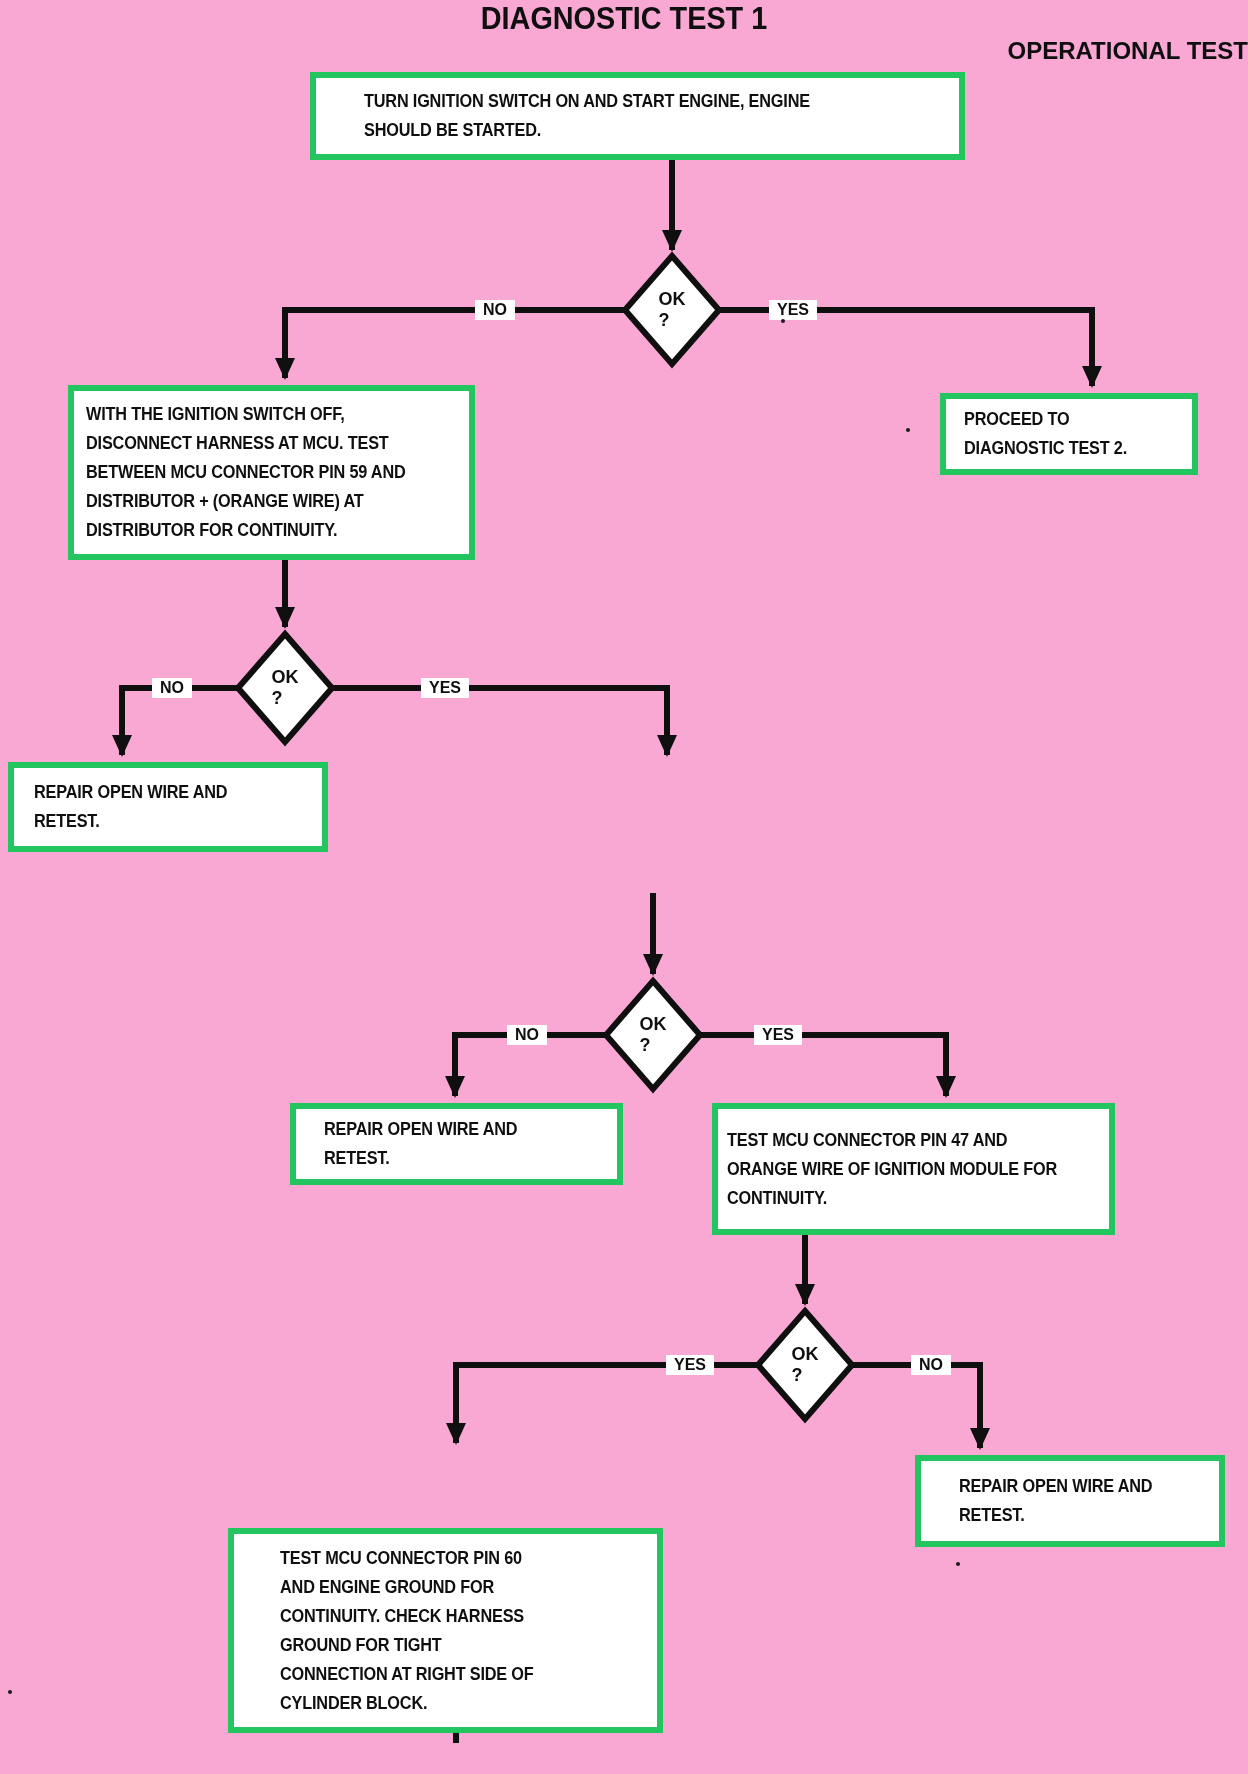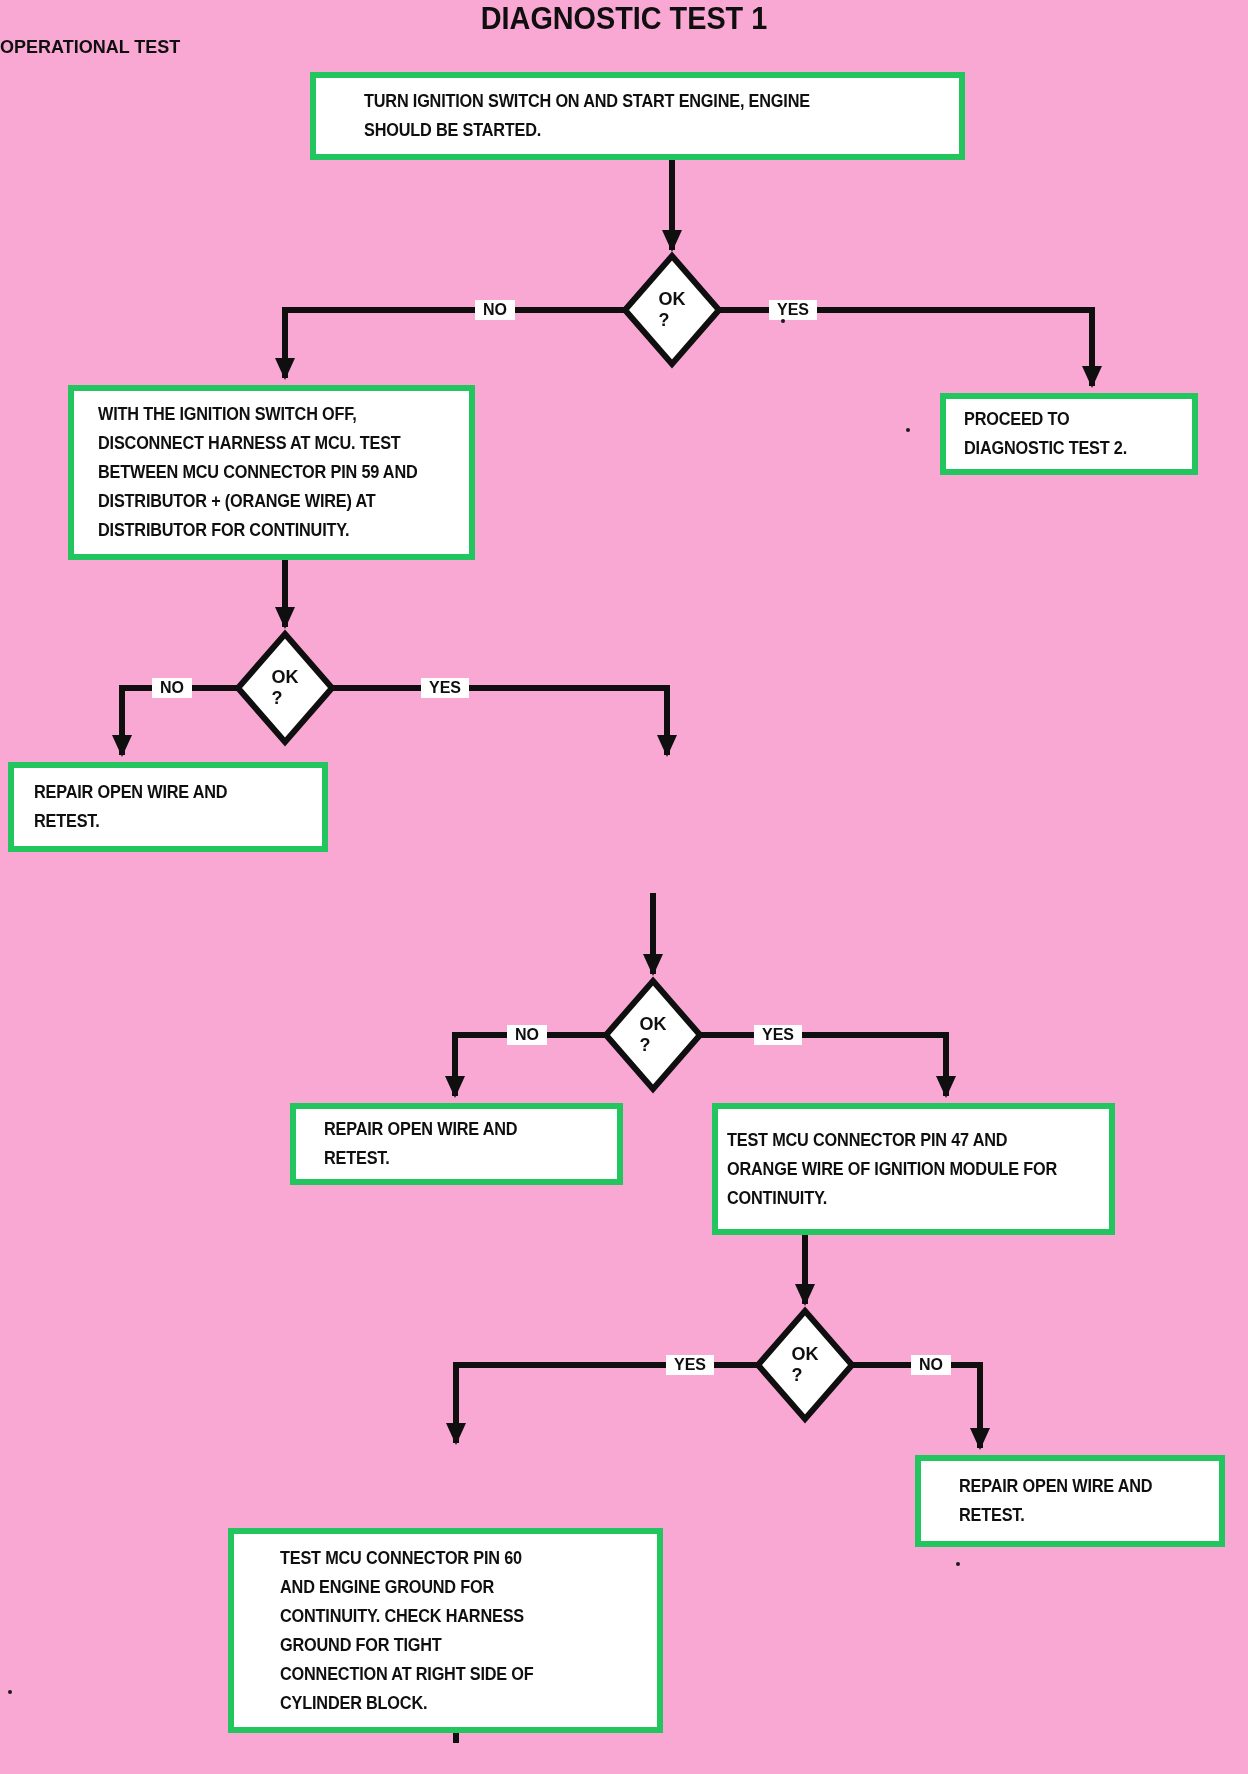--- a/index.html
+++ b/index.html
@@ -33,22 +33,22 @@
     letter-spacing: 0px;
     transform: scaleX(0.90);
     transform-origin: center top;
     white-space: pre;
   }
   .subtitle {
     position: absolute;
     top: 37px;
     left: 0;
     width: 100%;
-    text-align: left;
-    font-size: 18px;
+    text-align: right;
+    font-size: 24px;
     font-weight: bold;
     white-space: pre;
   }
   .box {
     position: absolute;
     box-sizing: border-box;
     border: 6px solid #22c55e;
     background: #ffffff;
     display: flex;
     align-items: center;
@@ -135,21 +135,21 @@
   </svg>
 
   <div class="title">DIAGNOSTIC TEST 1</div>
   <div class="subtitle">OPERATIONAL TEST</div>
 
   <div class="box" style="left:310px; top:72px; width:655px; height:88px; padding-left:48px;">
     <div class="box-text">TURN IGNITION SWITCH ON AND START ENGINE, ENGINE
 SHOULD BE STARTED.</div>
   </div>
 
-  <div class="box" style="left:68px; top:385px; width:407px; height:175px; padding-left:24px;">
+  <div class="box" style="left:68px; top:385px; width:407px; height:175px; padding-left:12px;">
     <div class="box-text">WITH THE IGNITION SWITCH OFF,
 DISCONNECT HARNESS AT MCU. TEST
 BETWEEN MCU CONNECTOR PIN 59 AND
 DISTRIBUTOR + (ORANGE WIRE) AT
 DISTRIBUTOR FOR CONTINUITY.</div>
   </div>
 
   <div class="box" style="left:940px; top:393px; width:258px; height:82px; padding-left:18px;">
     <div class="box-text">PROCEED TO
 DIAGNOSTIC TEST 2.</div>

